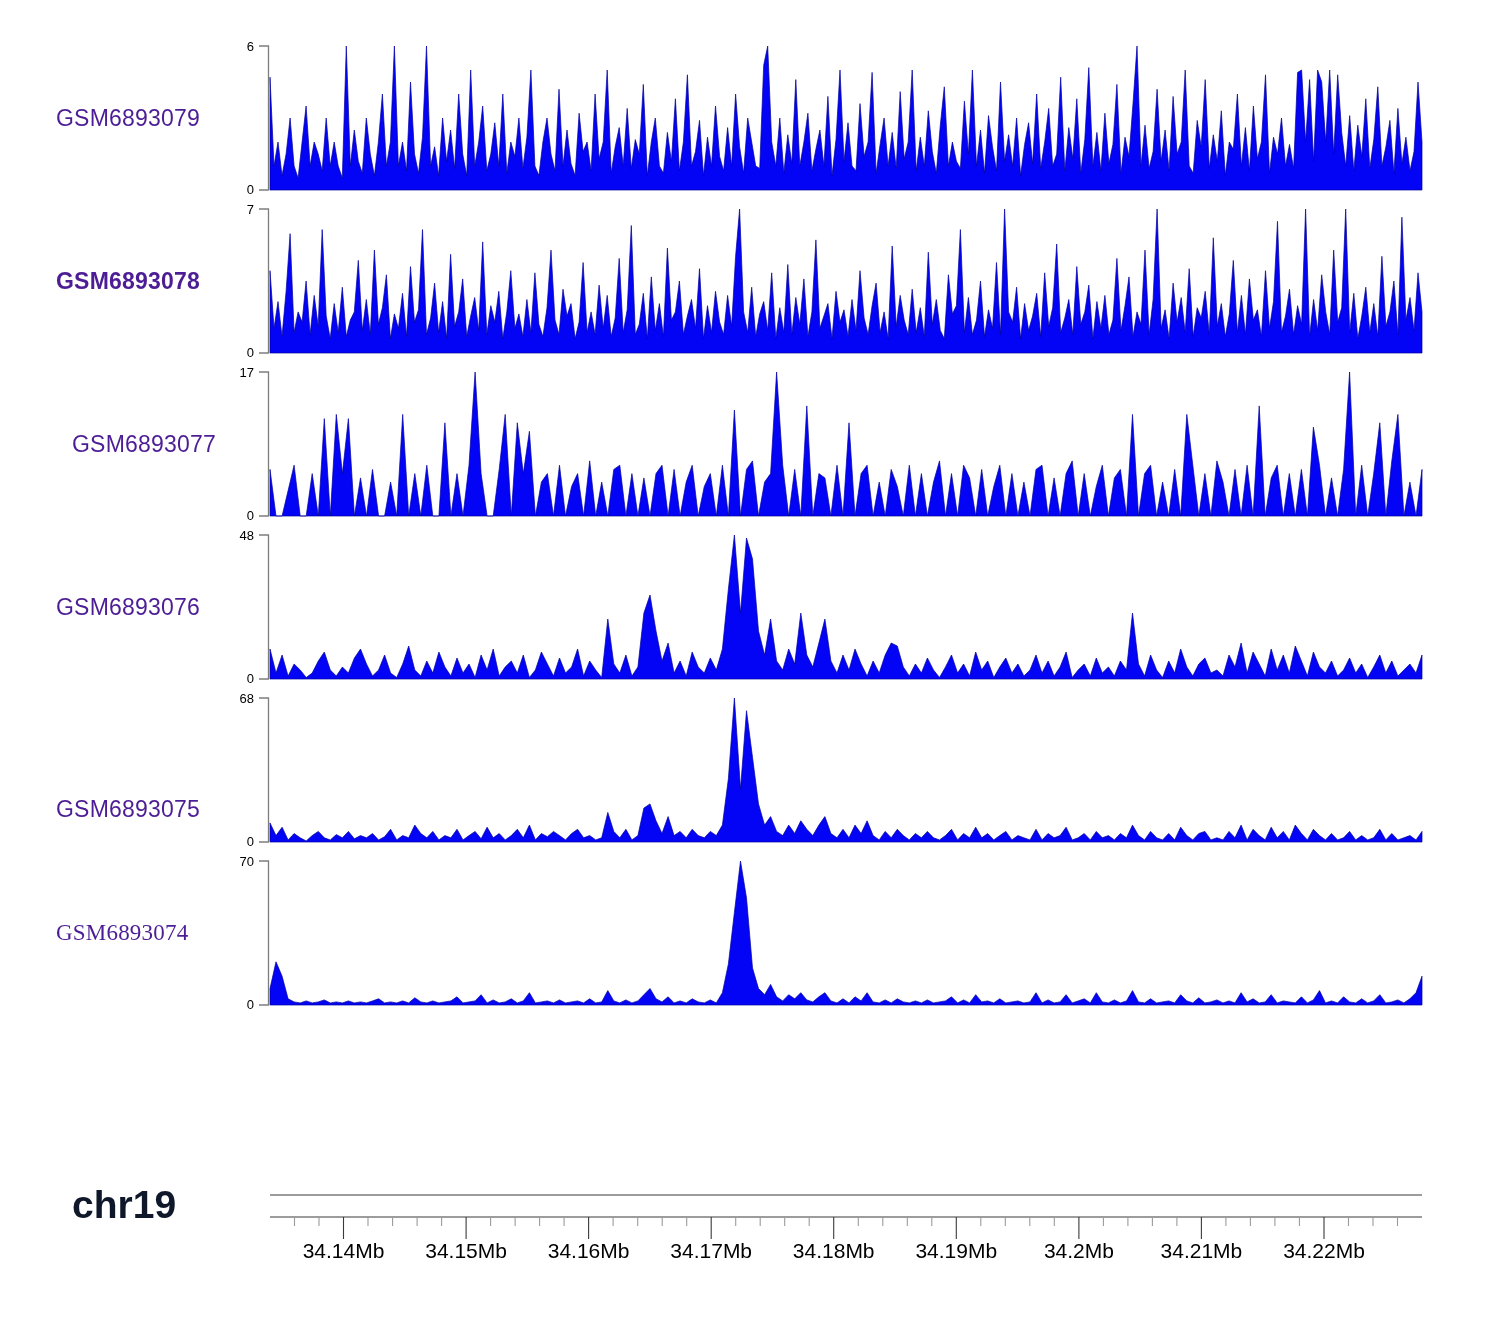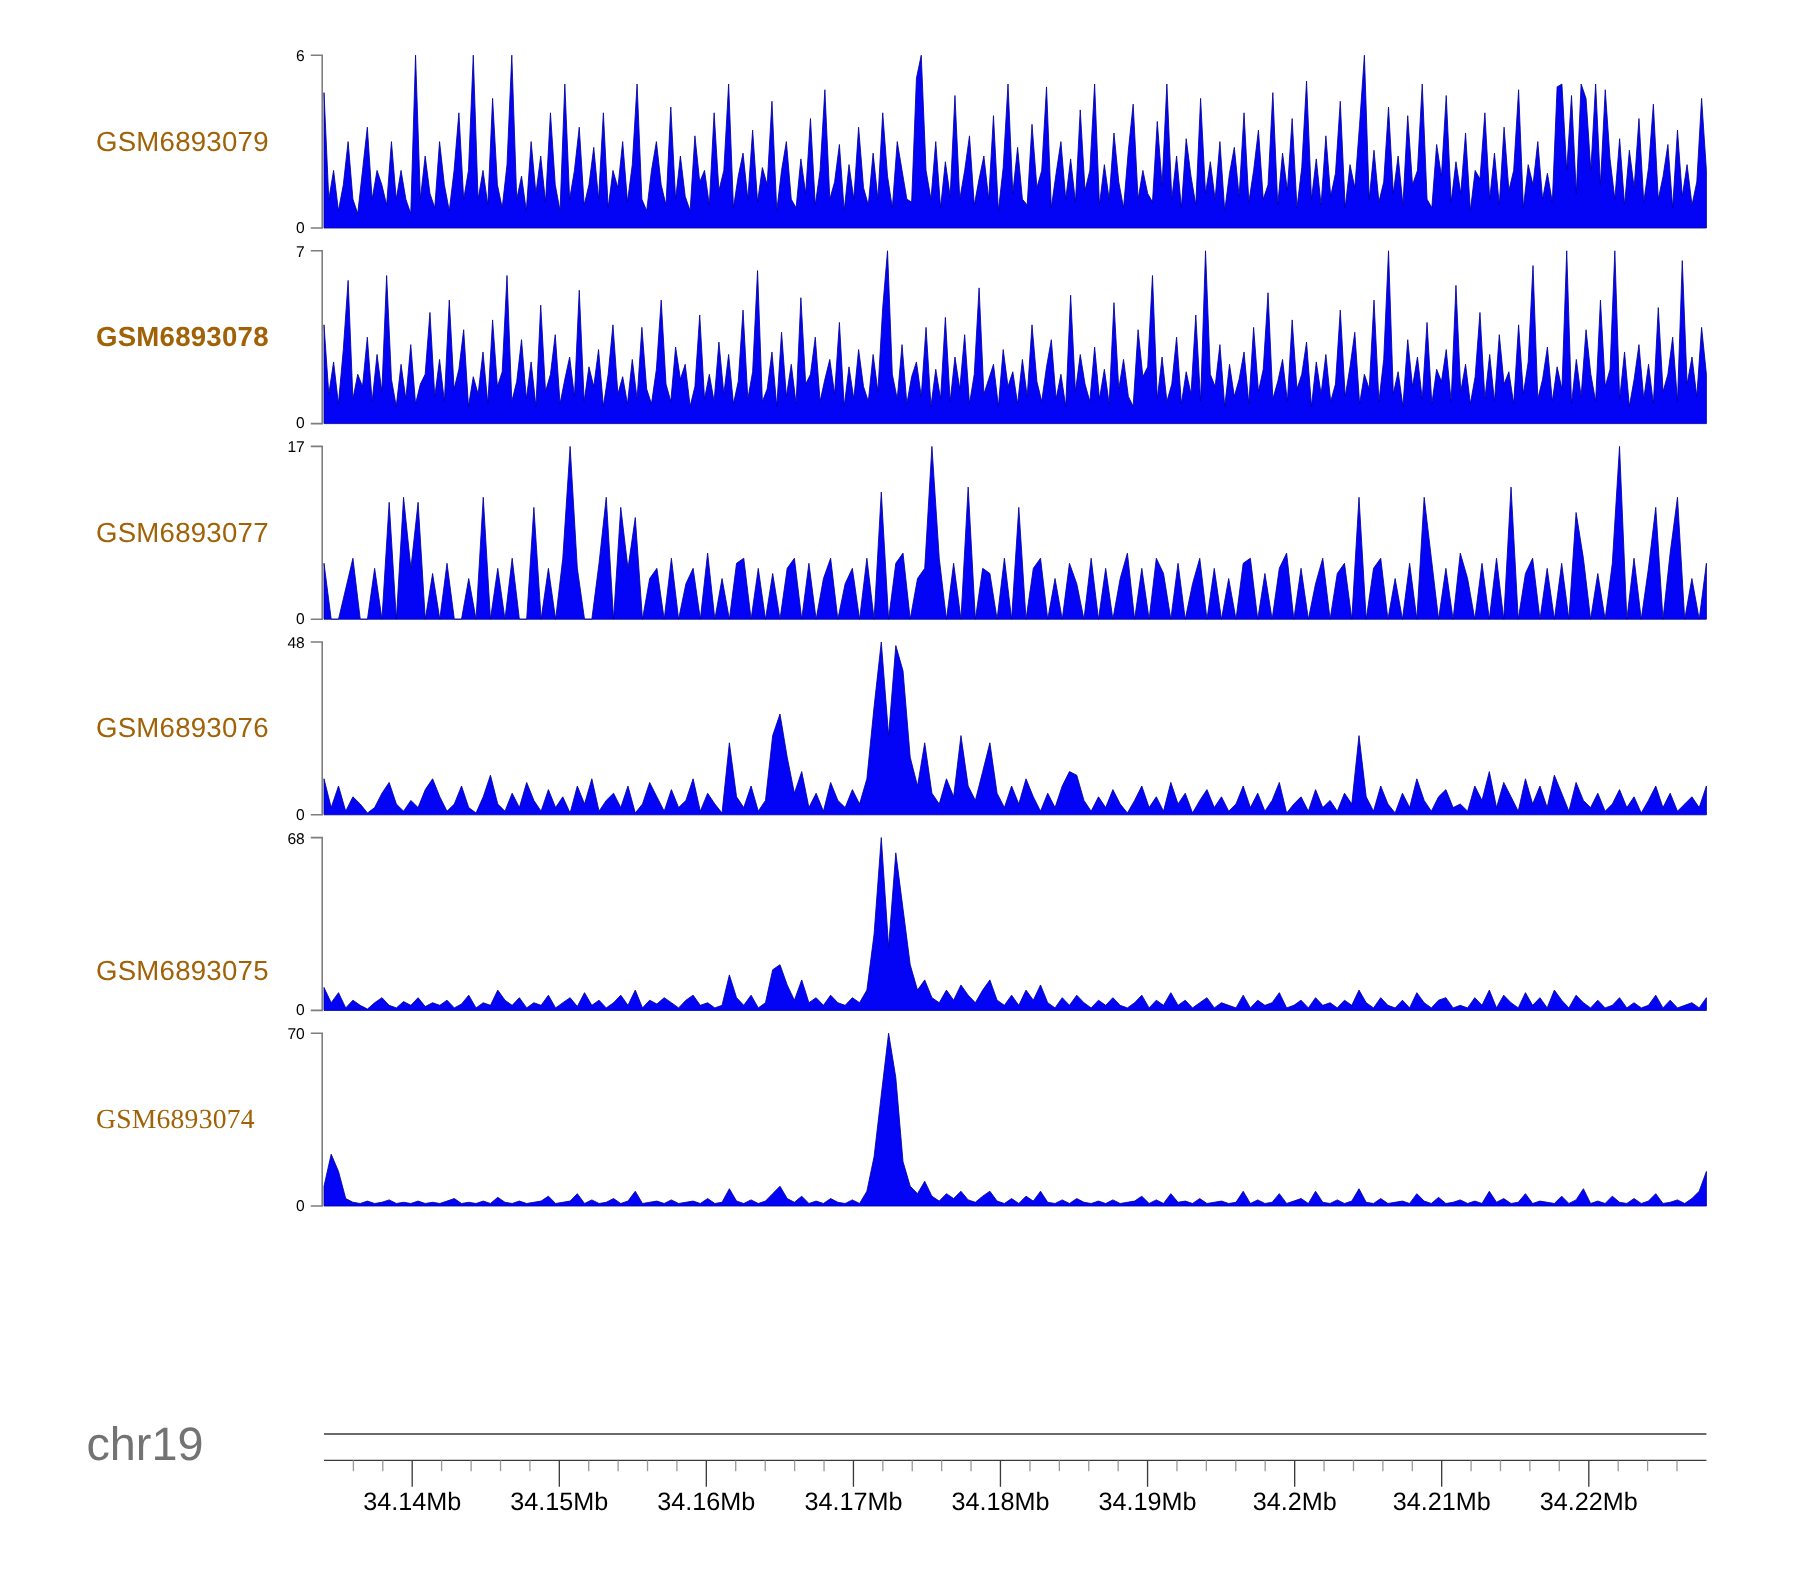--- a/index.html
+++ b/index.html
@@ -1,21 +1,21 @@
 <!DOCTYPE html>
 <html><head>
 <meta charset="utf-8">
 <style>
   html,body{margin:0;padding:0;background:#ffffff;}
   body{font-family:"Liberation Sans","DejaVu Sans",sans-serif;}
   #stage{position:relative;width:1500px;height:1320px;background:#ffffff;overflow:hidden;}
   #plot-svg{position:absolute;left:0;top:0;}
   #plot-svg text{font-family:"Liberation Sans","DejaVu Sans",sans-serif;fill:#000000;}
-  .track-label{position:absolute;left:80px;transform:translateY(-50%);font-size:23px;color:#a16207;letter-spacing:0.2px;white-space:nowrap;}
-  #chrom-label{position:absolute;left:72px;top:1182px;font-size:39px;line-height:46px;color:#737373;}
+  .track-label{position:absolute;left:56px;transform:translateY(-50%);font-size:23px;color:#4c1d95;letter-spacing:0.2px;white-space:nowrap;}
+  #chrom-label{position:absolute;left:72px;top:1182px;font-size:39px;line-height:46px;color:#0f172a;font-weight:bold;}
 </style>
 </head>
 <body>
 
 <div id="stage">
   <svg id="plot-svg" width="1500" height="1320" viewBox="0 0 1500 1320">
       <g>
         <path d="M270,190L270.0,77.2L274.0,166.0L278.0,142.0L282.0,175.6L286.1,154.0L290.1,118.0L294.1,166.0L298.1,178.0L302.1,142.0L306.1,106.0L310.1,166.0L314.2,142.0L318.2,154.0L322.2,170.8L326.2,118.0L330.2,166.0L334.2,142.0L338.2,166.0L342.3,178.0L346.3,46.0L350.3,166.0L354.3,130.0L358.3,161.2L362.3,173.2L366.3,118.0L370.3,154.0L374.4,175.6L378.4,142.0L382.4,94.0L386.4,166.0L390.4,142.0L394.4,46.0L398.4,166.0L402.5,142.0L406.5,170.8L410.5,82.0L414.5,154.0L418.5,173.2L422.5,137.2L426.5,46.0L430.6,166.0L434.6,146.8L438.6,175.6L442.6,118.0L446.6,161.2L450.6,130.0L454.6,168.4L458.7,94.0L462.7,154.0L466.7,175.6L470.7,70.0L474.7,166.0L478.7,142.0L482.7,106.0L486.8,170.8L490.8,154.0L494.8,122.8L498.8,166.0L502.8,94.0L506.8,173.2L510.8,142.0L514.9,156.4L518.9,118.0L522.9,168.4L526.9,137.2L530.9,70.0L534.9,166.0L538.9,175.6L542.9,142.0L547.0,118.0L551.0,154.0L555.0,170.8L559.0,89.2L563.0,166.0L567.0,130.0L571.0,163.6L575.1,175.6L579.1,113.2L583.1,151.6L587.1,142.0L591.1,170.8L595.1,94.0L599.1,158.8L603.2,142.0L607.2,70.0L611.2,173.2L615.2,146.8L619.2,127.6L623.2,166.0L627.2,108.4L631.3,168.4L635.3,139.6L639.3,154.0L643.3,84.4L647.3,175.6L651.3,142.0L655.3,118.0L659.4,166.0L663.4,173.2L667.4,132.4L671.4,161.2L675.4,98.8L679.4,170.8L683.4,142.0L687.4,74.8L691.5,166.0L695.5,151.6L699.5,120.4L703.5,175.6L707.5,137.2L711.5,166.0L715.5,106.0L719.6,156.4L723.6,170.8L727.6,127.6L731.6,166.0L735.6,94.0L739.6,146.8L743.6,173.2L747.7,118.0L751.7,142.0L755.7,166.0L759.7,168.4L763.7,65.2L767.7,46.0L771.7,142.0L775.8,166.0L779.8,118.0L783.8,173.2L787.8,134.8L791.8,163.6L795.8,79.6L799.8,166.0L803.9,142.0L807.9,113.2L811.9,170.8L815.9,149.2L819.9,130.0L823.9,166.0L827.9,96.4L832.0,175.6L836.0,139.6L840.0,70.0L844.0,161.2L848.0,122.8L852.0,166.0L856.0,170.8L860.0,103.6L864.1,156.4L868.1,142.0L872.1,72.4L876.1,173.2L880.1,144.4L884.1,118.0L888.1,166.0L892.2,132.4L896.2,168.4L900.2,91.6L904.2,158.8L908.2,142.0L912.2,70.0L916.2,170.8L920.3,137.2L924.3,166.0L928.3,110.8L932.3,151.6L936.3,173.2L940.3,125.2L944.3,86.8L948.4,166.0L952.4,142.0L956.4,161.2L960.4,168.4L964.4,101.2L968.4,154.0L972.4,70.0L976.5,166.0L980.5,130.0L984.5,173.2L988.5,115.6L992.5,146.8L996.5,170.8L1000.5,82.0L1004.6,161.2L1008.6,134.8L1012.6,166.0L1016.6,118.0L1020.6,175.6L1024.6,144.4L1028.6,122.8L1032.6,163.6L1036.7,94.0L1040.7,168.4L1044.7,142.0L1048.7,108.4L1052.7,166.0L1056.7,154.0L1060.7,77.2L1064.8,170.8L1068.8,127.6L1072.8,158.8L1076.8,98.8L1080.8,173.2L1084.8,139.6L1088.8,67.6L1092.9,166.0L1096.9,132.4L1100.9,170.8L1104.9,113.2L1108.9,163.6L1112.9,144.4L1116.9,84.4L1121.0,173.2L1125.0,137.2L1129.0,156.4L1133.0,103.6L1137.0,46.0L1141.0,166.0L1145.0,125.2L1149.1,168.4L1153.1,151.6L1157.1,89.2L1161.1,161.2L1165.1,130.0L1169.1,170.8L1173.1,96.4L1177.1,154.0L1181.2,142.0L1185.2,70.0L1189.2,166.0L1193.2,173.2L1197.2,120.4L1201.2,146.8L1205.2,79.6L1209.3,168.4L1213.3,134.8L1217.3,161.2L1221.3,110.8L1225.3,175.6L1229.3,142.0L1233.3,149.2L1237.4,94.0L1241.4,166.0L1245.4,127.6L1249.4,170.8L1253.4,106.0L1257.4,158.8L1261.4,142.0L1265.5,74.8L1269.5,173.2L1273.5,137.2L1277.5,154.0L1281.5,118.0L1285.5,166.0L1289.5,144.4L1293.6,168.4L1297.6,72.4L1301.6,70.0L1305.6,142.0L1309.6,79.6L1313.6,161.2L1317.6,70.0L1321.7,82.0L1325.7,142.0L1329.7,70.0L1333.7,154.0L1337.7,74.8L1341.7,132.4L1345.7,166.0L1349.7,115.6L1353.8,170.8L1357.8,125.2L1361.8,156.4L1365.8,98.8L1369.8,168.4L1373.8,139.6L1377.8,86.8L1381.9,166.0L1385.9,146.8L1389.9,120.4L1393.9,173.2L1397.9,108.4L1401.9,163.6L1405.9,137.2L1410.0,170.8L1414.0,151.6L1418.0,82.0L1422.0,142.0L1422,190Z" fill="#0303f5" stroke="#0000a0" stroke-width="0.7"></path>
         <path d="M259,46H268.5V190H259" fill="none" stroke="#7d7d7d" stroke-width="1.3"></path>
         <text x="254" y="51" text-anchor="end" font-size="13">6</text>
@@ -107,19 +107,19 @@
         <text x="1078.9" y="1258" text-anchor="middle" font-size="21">34.2Mb</text>
         <line x1="1201.4" y1="1217" x2="1201.4" y2="1239" stroke="#3a3a3a" stroke-width="1.1"></line>
         <text x="1201.4" y="1258" text-anchor="middle" font-size="21">34.21Mb</text>
         <line x1="1324.0" y1="1217" x2="1324.0" y2="1239" stroke="#3a3a3a" stroke-width="1.1"></line>
         <text x="1324.0" y="1258" text-anchor="middle" font-size="21">34.22Mb</text>
       </g>
     </svg>
   <div id="labels">
       <div class="track-label" style="top: 118px;">GSM6893079</div>
       <div class="track-label" style="top: 281px; font-weight: bold;">GSM6893078</div>
-      <div class="track-label" style="top: 444px;">GSM6893077</div>
+      <div class="track-label" style="top: 444px; margin-left: 16px;">GSM6893077</div>
       <div class="track-label" style="top: 607px;">GSM6893076</div>
       <div class="track-label" style="top: 770px; margin-top: 39px;">GSM6893075</div>
       <div class="track-label" style="top: 933px; font-family: Liberation Serif, serif;">GSM6893074</div>
     </div>
   <div id="chrom-label">chr19</div>
 </div>
 
 </body></html>

